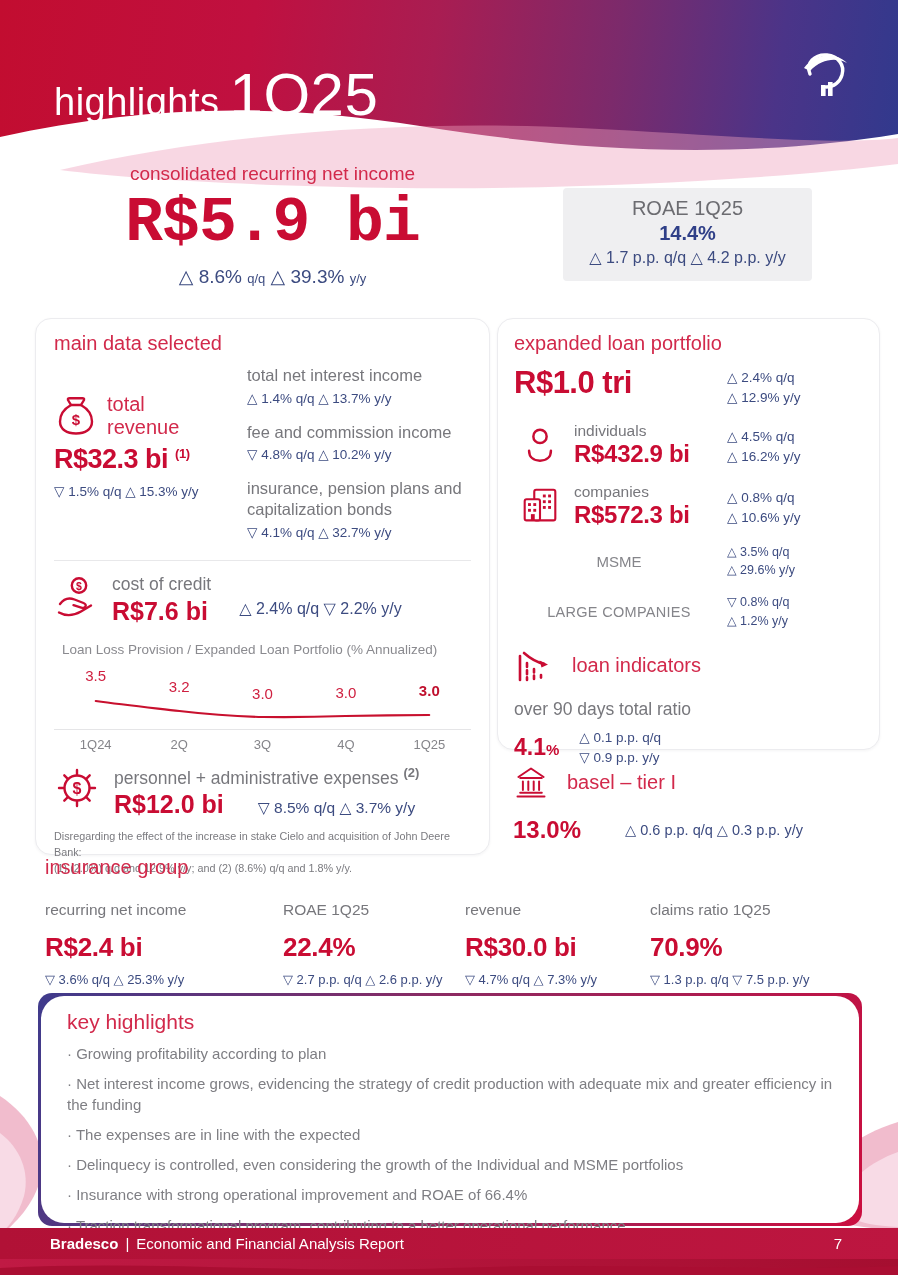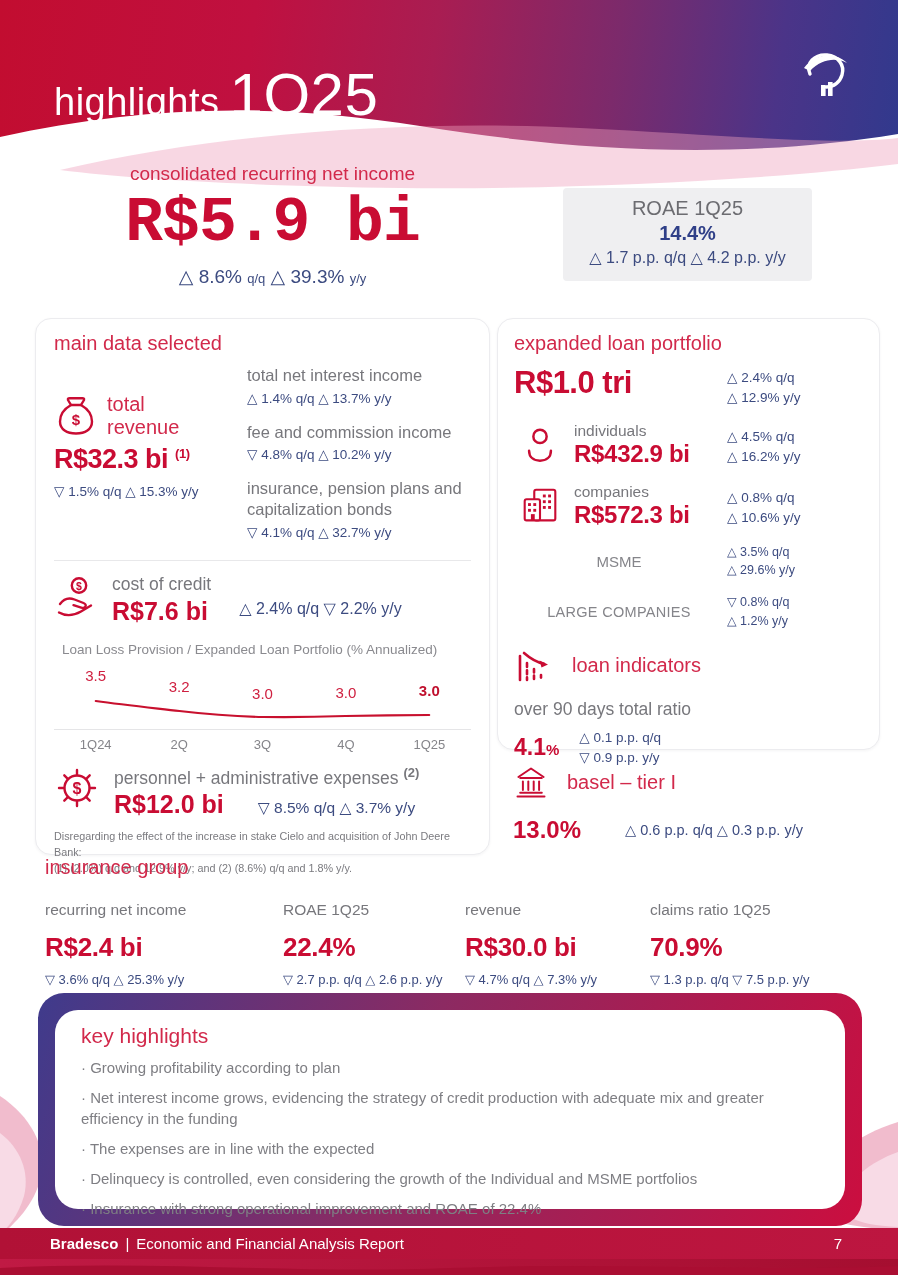--- a/index.html
+++ b/index.html
@@ -103,22 +103,22 @@
 
   
   .ins{position:absolute;left:45px;top:856px;width:825px;z-index:4;}
   .ins-title{font-size:20px;color:#d2294b;}
   .ins-grid{display:grid;grid-template-columns:238px 182px 185px 1fr;margin-top:22px;}
   .ins-label{font-size:15.5px;color:#77777c;}
   .ins-value{font-size:26px;font-weight:700;color:#c90c33;margin-top:13px;letter-spacing:-.3px;}
   .ins-delta{font-size:13px;color:#3c4b80;margin-top:9px;white-space:nowrap;}
 
   
-  .kh{position:absolute;left:38px;top:993px;width:824px;height:233px;border-radius:26px;
-      background:linear-gradient(110deg,#3f3b8c 0%,#8c2a62 45%,#cb0e3f 100%);padding:17px;box-sizing:border-box;z-index:5;}
+  .kh{position:absolute;left:38px;top:993px;width:824px;height:233px;border-radius:14px;
+      background:linear-gradient(110deg,#3f3b8c 0%,#8c2a62 45%,#cb0e3f 100%);padding:3px;box-sizing:border-box;z-index:5;}
   .kh-inner{background:#fff;border-radius:23px;width:100%;height:100%;box-sizing:border-box;padding:12px 26px 0 26px;}
   .kh-title{font-size:21px;color:#d2294b;margin-top:2px;}
   .kh-list{list-style:none;margin:10px 0 0 0;padding:0;}
   .kh-list li{font-size:15px;color:#7e7e83;line-height:1.35;margin-bottom:10px;}
   .kh-list li::before{content:"· ";color:#7e7e83;}
 
   
   .blob-left{position:absolute;left:0;top:1078px;z-index:1;}
   .blob-right{position:absolute;right:0;top:1122px;z-index:1;}
 
@@ -435,21 +435,21 @@
   </svg>
 
   <div class="kh">
     <div class="kh-inner">
       <div class="kh-title">key highlights</div>
       <ul class="kh-list">
         <li>Growing profitability according to plan</li>
         <li>Net interest income grows, evidencing the strategy of credit production with adequate mix and greater efficiency in the funding</li>
         <li>The expenses are in line with the expected</li>
         <li>Delinquecy is controlled, even considering the growth of the Individual and MSME portfolios</li>
-        <li>Insurance with strong operational improvement and ROAE of 22.4%</li>
+        <li>Insurance with strong operational improvement and ROAE of 66.4%</li>
         <li>Traction transformational program, contributing to a better operational performance</li>
       </ul>
     </div>
   </div>
 
   <div class="ftr">
     <div class="f-band">
       <span class="f-brand">Bradesco</span>
       <span class="f-sep">|</span>
       <span class="f-title">Economic and Financial Analysis Report</span>

